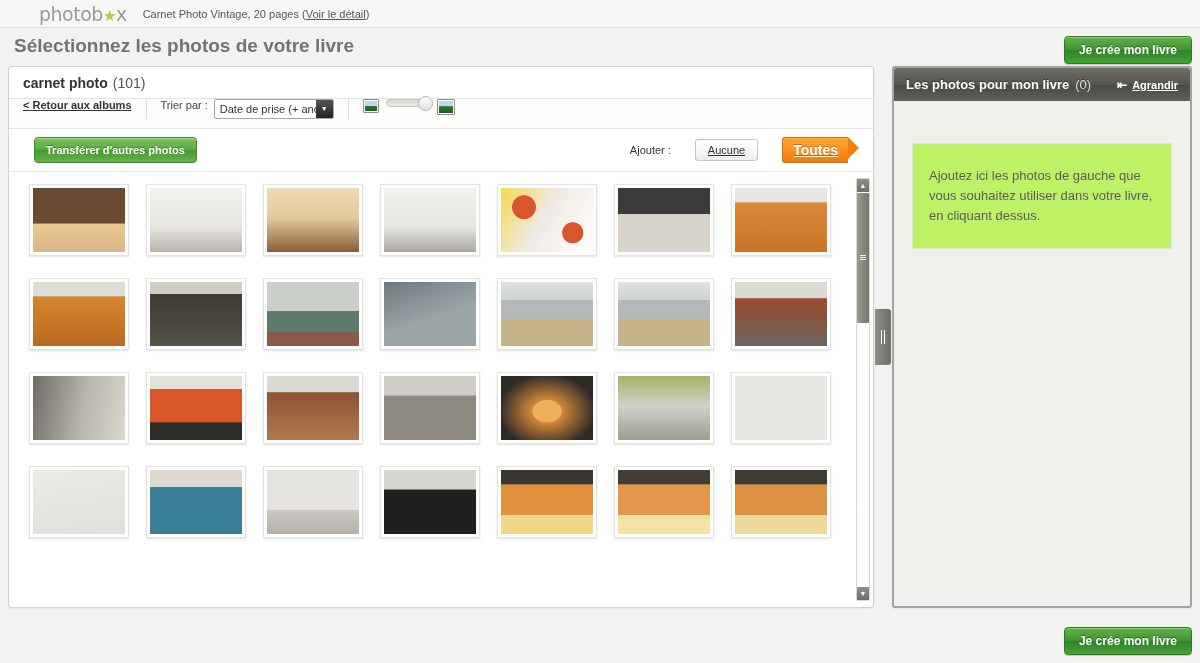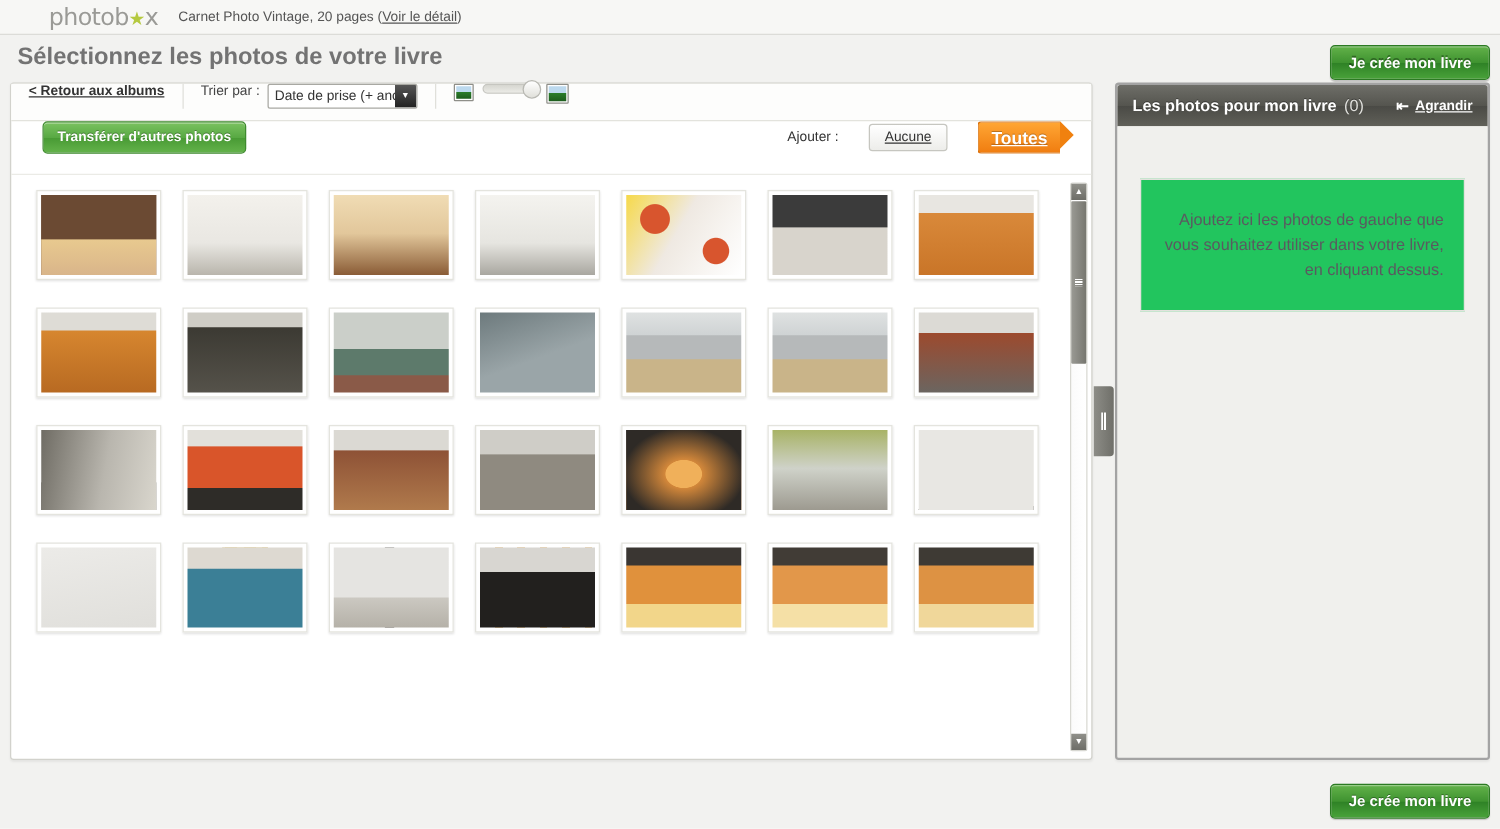--- a/index.html
+++ b/index.html
@@ -243,21 +243,21 @@
     right: -4px; top: -4px;
     width: 15px; height: 15px;
     border-radius: 50%;
     background: linear-gradient(#ffffff, #e0e0da);
     border: 1px solid #b8b8b2;
   }
 
   .actions-row {
     height: 42px;
     display: flex;
-    align-items: flex-start;
+    align-items: center;
     padding: 0 25px;
     position: relative;
   }
   .btn-transfer {
     background: linear-gradient(#7bc261 0%, #58a943 50%, #489a34 51%, #63b24a 100%);
     border: 1px solid #3e8a2e;
     border-radius: 4px;
     color: #fff;
     font-size: 11px;
     font-weight: bold;
@@ -441,24 +441,24 @@
     font-weight: bold;
     color: #fff;
     text-decoration: underline;
   }
   .right-body {
     flex: 1;
     padding: 42px 18px 0;
     background: #f0f0ed;
   }
   .hint-box {
-    background: #22c55e;
+    background: #bef264;
     border: 1px solid #e2e2dd;
     padding: 22px 16px;
-    text-align: right;
+    text-align: left;
     font-size: 13px;
     line-height: 1.55;
     color: #5a5a60;
   }
 
   
   .footer {
     position: absolute;
     left: 0; right: 8px; bottom: 8px;
     display: flex;
@@ -482,20 +482,24 @@
 
 <div class="page-head">
   <h1 class="page-title">Sélectionnez les photos de votre livre</h1>
 </div>
 <button class="btn-green top-create">Je crée mon livre</button>
 
 <div class="workspace">
 
   <div class="left-panel">
 
+    <div class="album-head">
+      <span class="album-name">carnet photo</span>
+      <span class="album-count">(101)</span>
+    </div>
 
     <div class="toolbar">
       <a href="#" class="back-link">&lt; Retour aux albums</a>
       <div class="tb-sep"></div>
       <span class="sort-label">Trier par :</span>
       <div class="select-box">
         <span>Date de prise (+ anci</span>
         <span class="select-arrow">▼</span>
       </div>
       <div class="tb-sep"></div>

